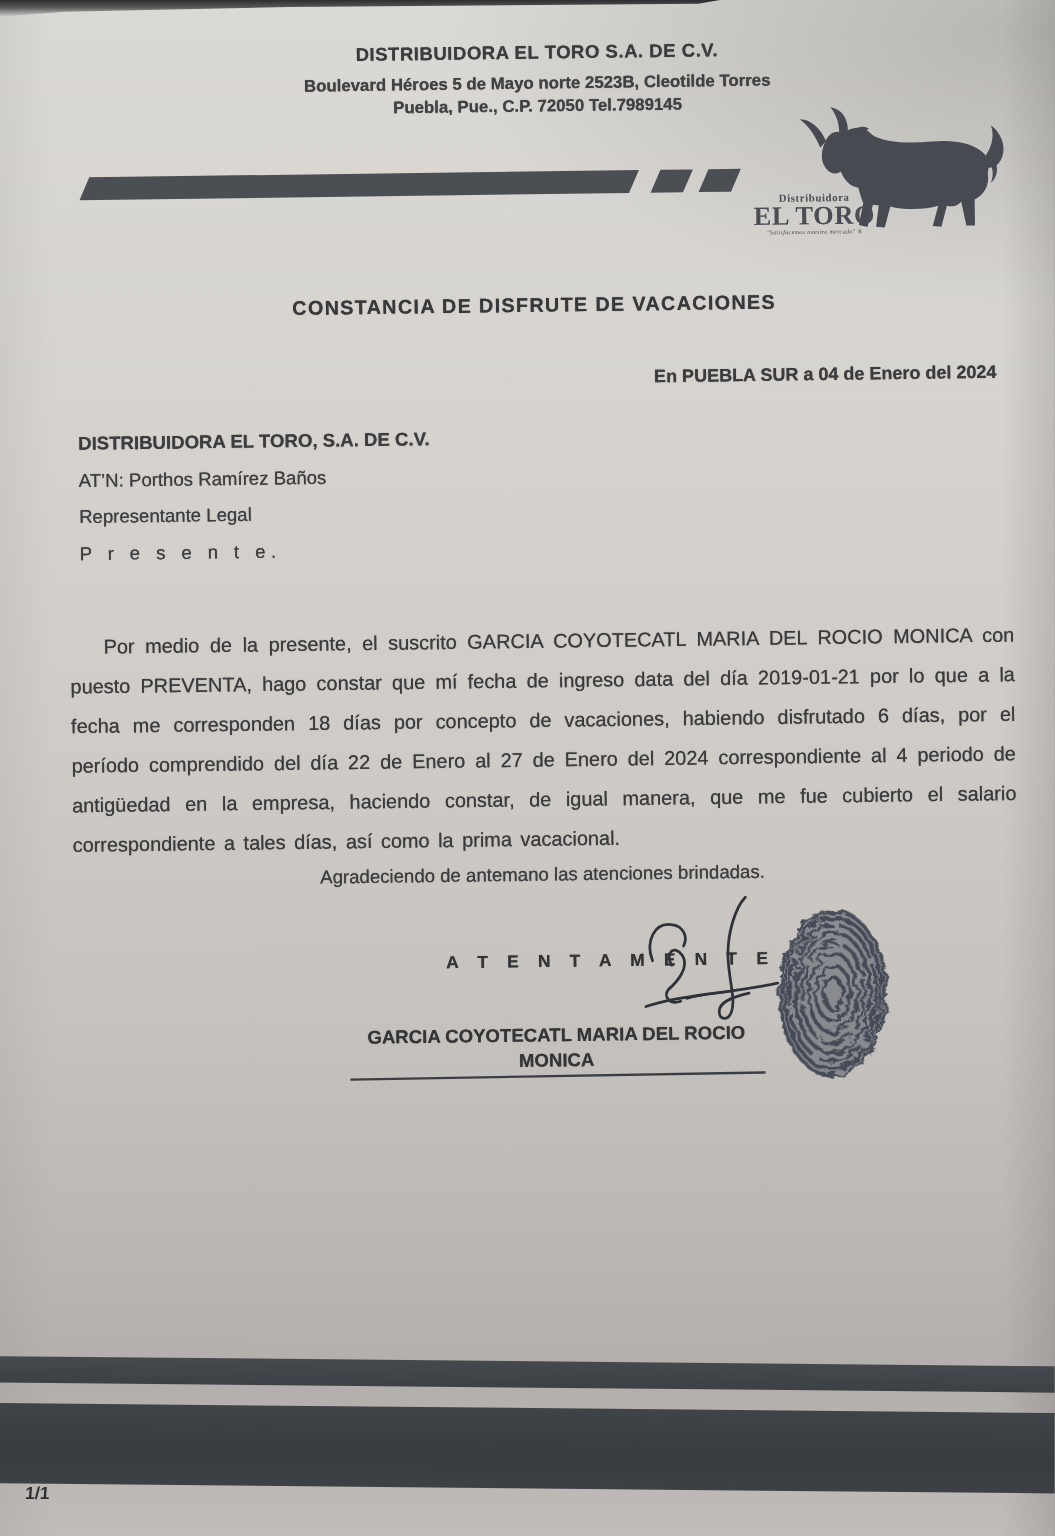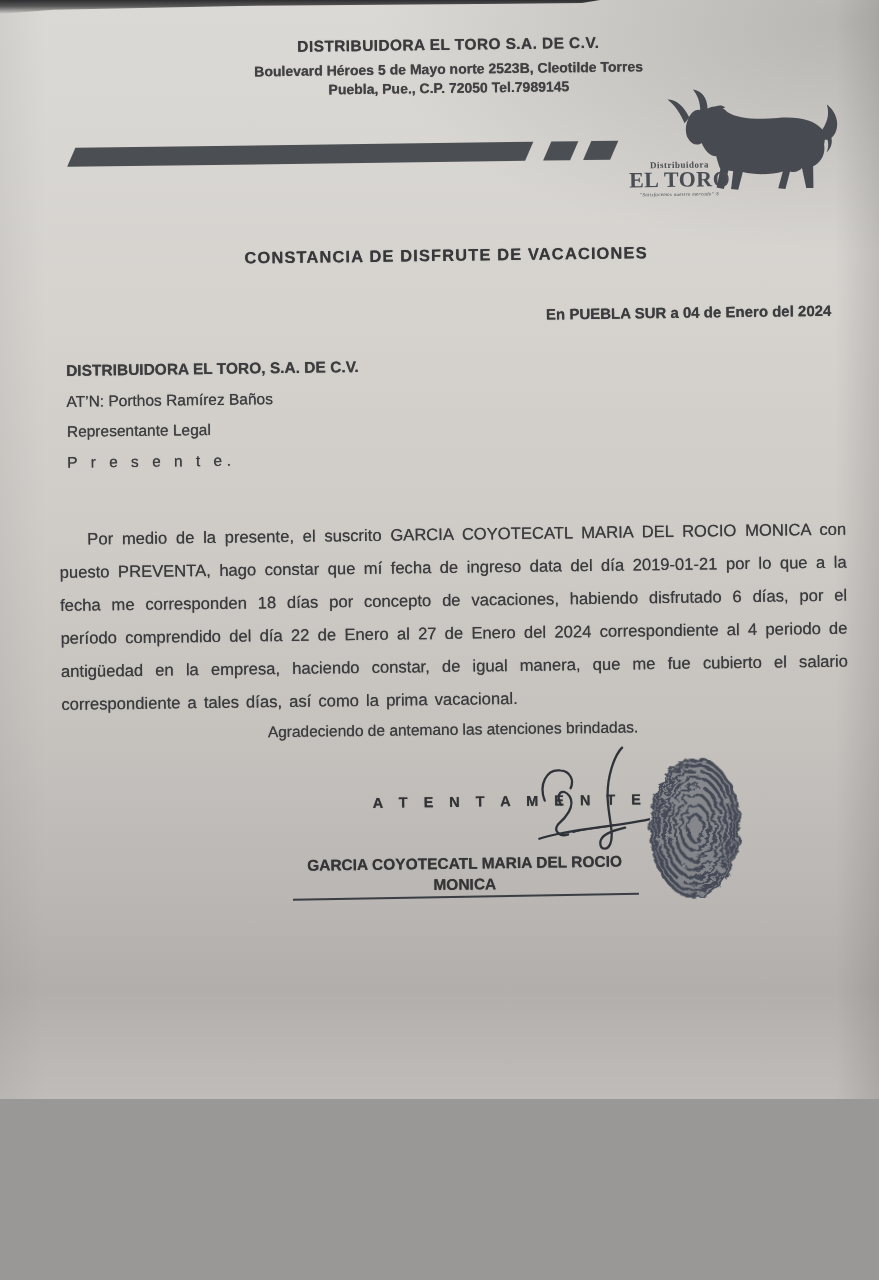--- a/index.html
+++ b/index.html
@@ -1,18 +1,18 @@
 <!DOCTYPE html>
 <html><head>
 <meta charset="utf-8">
 <style>
   html,body{margin:0;padding:0;}
   body{width:879px;height:1280px;overflow:hidden;background:#9a9896;}
   .scene{
-    position:relative;width:879px;height:1099px;overflow:hidden;
+    position:relative;width:879px;height:1280px;overflow:hidden;
     background:
       radial-gradient(700px 340px at 97% 2%, rgba(104,102,100,0.30), rgba(104,102,100,0) 68%),
       linear-gradient(90deg, rgba(120,118,116,0.10) 0%, rgba(120,118,116,0) 5%, rgba(120,118,116,0) 95%, rgba(104,102,100,0.22) 100%),
       linear-gradient(180deg,#dbd9d5 0%,#d6d3cf 28%,#cfccc8 48%,#c6c3bf 66%,#b9b6b3 82%,#b1aeac 90%,#bab7b4 96%,#bfbcb9 100%);
     font-family:"Liberation Sans","DejaVu Sans",sans-serif;
     color:#3a3a3c;
   }
   .top-edge{
     position:absolute;top:0;left:0;width:600px;height:14px;
     background:linear-gradient(180deg,#2e2e30 0%,rgba(46,46,48,0.75) 45%,rgba(46,46,48,0) 100%);

